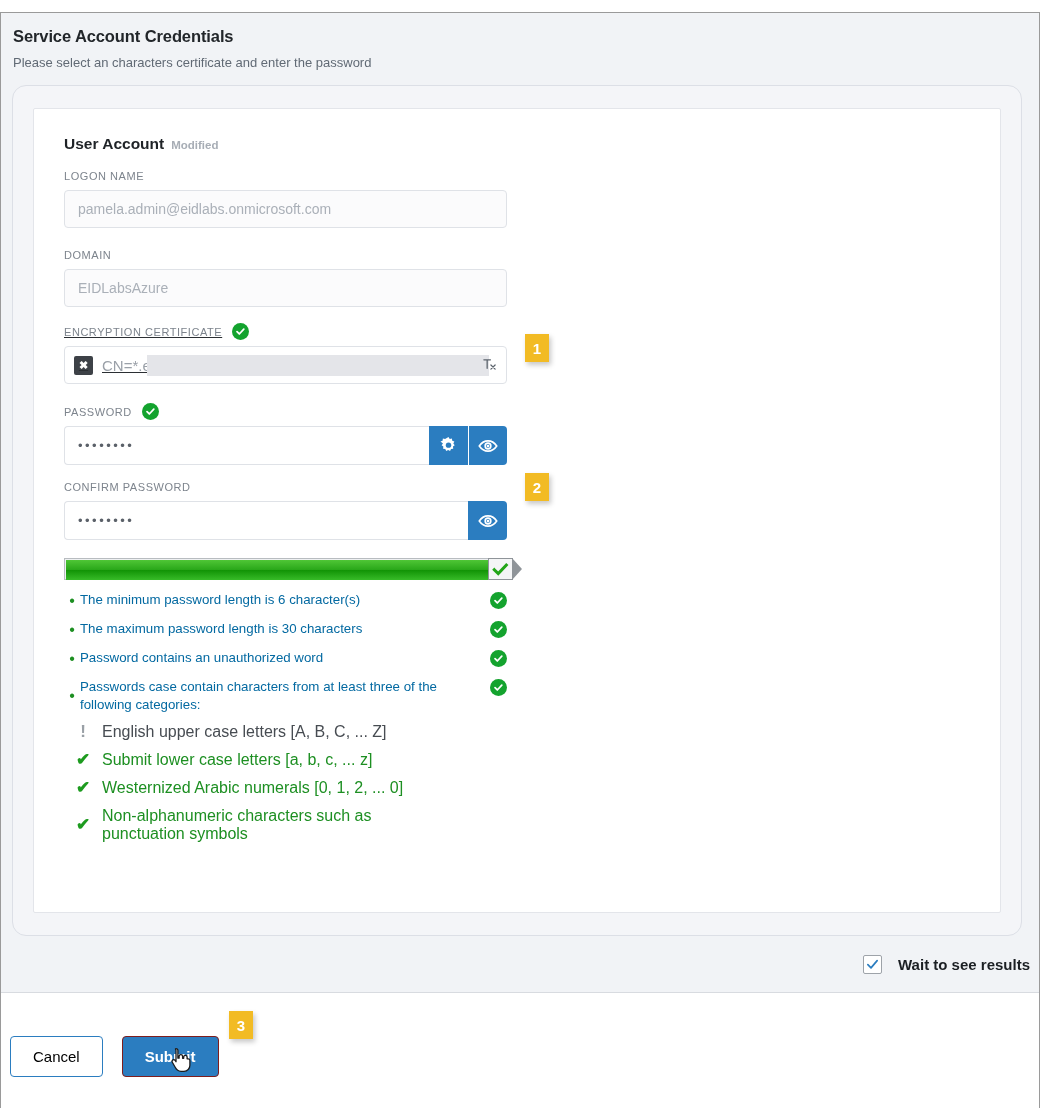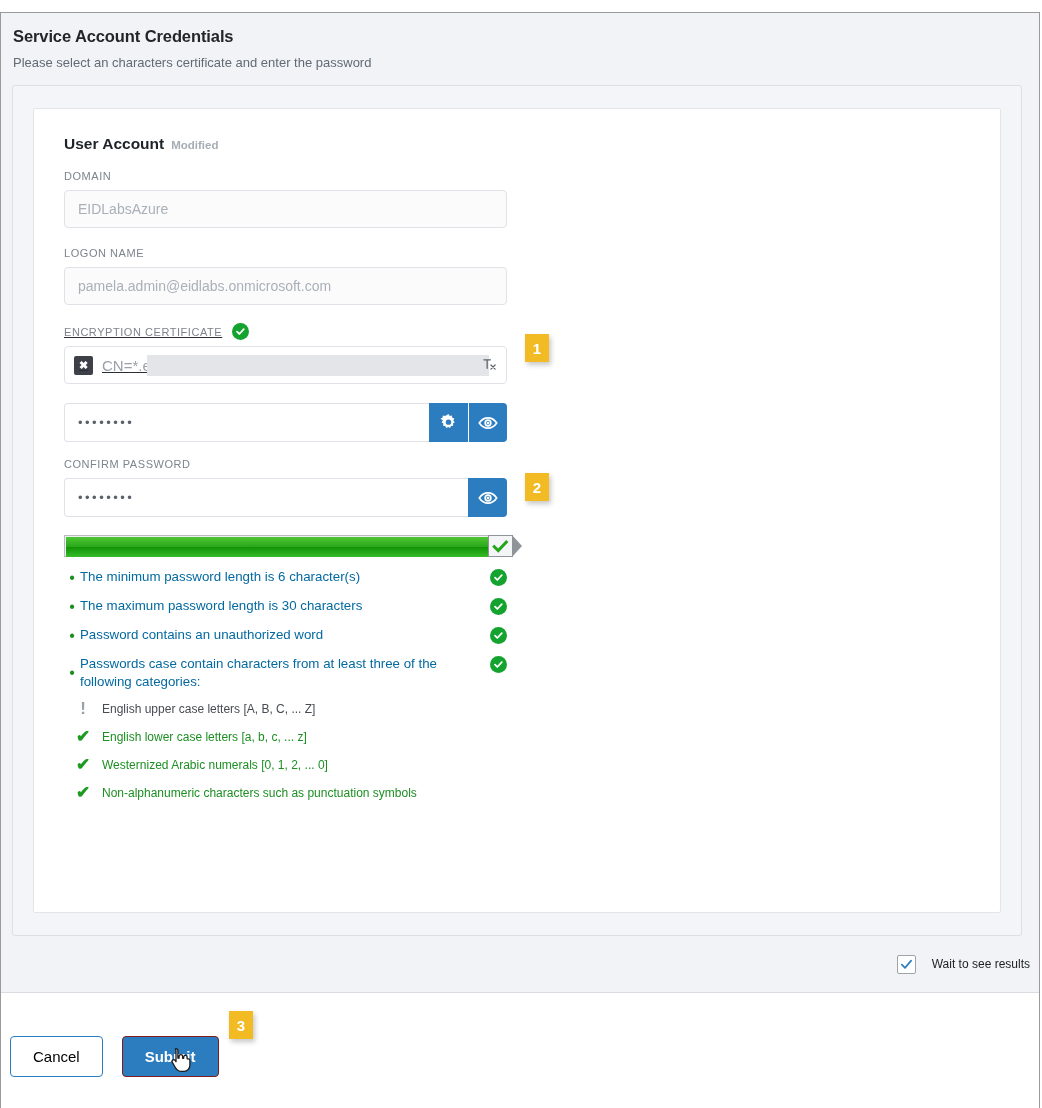--- a/index.html
+++ b/index.html
@@ -42,21 +42,21 @@
     font-size: 13px;
     color: #616a75;
     margin: 0;
   }
 
   
   .content-panel {
     margin: 5px 17px 0 11px;
     background: #f4f5f8;
     border: 1px solid #dcdfe6;
-    border-radius: 3px;
+    border-radius: 14px;
     flex: 0 0 auto;
     height: 851px;
     padding: 22px 20px;
   }
   .card {
     background: #ffffff;
     border: 1px solid #e3e5ea;
     border-radius: 2px;
     height: 100%;
     padding: 26px 30px;
@@ -279,21 +279,21 @@
   .subrule-mark {
     width: 38px;
     flex: 0 0 auto;
     text-align: center;
     font-size: 17px;
     line-height: 18px;
   }
   .subrule-mark.ok { color: #1d9b1f; font-weight: bold; }
   .subrule-mark.warn { color: #9aa0a6; font-weight: bold; }
   .subrule-text {
-    font-size: 12px;
+    font-size: 16px;
     line-height: 18px;
     color: #1d8f22;
   }
   .subrule-text.warn { color: #474c52; }
 
   
   .step-badge {
     position: absolute;
     width: 24px; height: 28px;
     background: #f2bb24;
@@ -310,23 +310,24 @@
   .wait-row {
     flex: 0 0 auto;
     height: 56px;
     display: flex;
     align-items: center;
     justify-content: flex-end;
     padding-right: 9px;
     background: #f1f3f6;
   }
   .wait-label {
-    font-size: 12px;
+    font-size: 15px;
     color: #1b1f23;
     margin-left: 16px;
+    font-weight: bold;
   }
   .wait-box {
     width: 19px; height: 19px;
     border: 1px solid #9ea3a9;
     border-radius: 2px;
     background: #ffffff;
     display: flex;
     align-items: center;
     justify-content: center;
     cursor: pointer;
@@ -383,32 +384,32 @@
   </div>
 
   <div class="content-panel">
     <div class="card">
 
       <div class="section-head">
         <span class="section-title">User Account</span>
         <span class="section-state">Modified</span>
       </div>
 
+      <div class="field" style="margin-bottom:18px;">
+        <div class="field-label-row">
+          <span class="field-label">LOGON NAME</span>
+        </div>
+        <input class="text-input" type="text" placeholder="pamela.admin@eidlabs.onmicrosoft.com" style="">
+      </div>
+
       <div class="field">
         <div class="field-label-row">
           <span class="field-label">DOMAIN</span>
         </div>
         <input class="text-input" type="text" placeholder="EIDLabsAzure" style="">
-      </div>
-
-      <div class="field" style="margin-bottom:18px;">
-        <div class="field-label-row">
-          <span class="field-label">LOGON NAME</span>
-        </div>
-        <input class="text-input" type="text" placeholder="pamela.admin@eidlabs.onmicrosoft.com" style="">
       </div>
 
       <div class="field" style="margin-bottom:19px;text-decoration:underline;">
         <div class="field-label-row">
           <span class="field-label">ENCRYPTION CERTIFICATE</span>
           <span class="check-badge">
             <svg width="11" height="11" viewBox="0 0 12 12">
                 <path d="M2.2 6.2 L4.7 8.7 L9.6 3.4" stroke="#ffffff" stroke-width="1.9" fill="none" stroke-linecap="round" stroke-linejoin="round"></path>
               </svg>
           </span>
@@ -420,20 +421,28 @@
           <span class="cert-right-icon">
             <svg width="15" height="15" viewBox="0 0 16 16">
               <path d="M2 3 H9 M5.5 3 V12" stroke="#5c646d" stroke-width="1.4" fill="none" stroke-linecap="round"></path>
               <path d="M9.5 8.5 L14 13 M14 8.5 L9.5 13" stroke="#5c646d" stroke-width="1.3" fill="none" stroke-linecap="round"></path>
             </svg>
           </span>
         </div>
       </div>
 
       <div class="field" style="margin-bottom:13px;">
+        <div class="field-label-row">
+          <span class="field-label">PASSWORD</span>
+          <span class="check-badge">
+            <svg width="11" height="11" viewBox="0 0 12 12">
+                <path d="M2.2 6.2 L4.7 8.7 L9.6 3.4" stroke="#ffffff" stroke-width="1.9" fill="none" stroke-linecap="round" stroke-linejoin="round"></path>
+              </svg>
+          </span>
+        </div>
         <div class="pw-wrap">
           <input class="pw-input" type="text" value="••••••••" style="">
           <button class="pw-btn">
             <svg width="21" height="21" viewBox="0 0 24 24" fill="#ffffff">
               <path d="M12 2.4l1.4 2.1 2.5-.5.4 2.5 2.4.9-1.2 2.2 1.6 2-2 1.6.3 2.5-2.5.2-1.1 2.3-2.2-1.2-2.2 1.2-1.1-2.3-2.5-.2.3-2.5-2-1.6 1.6-2L2.8 7.4l2.4-.9.4-2.5 2.5.5z"></path>
               <circle cx="12" cy="11.6" r="3.1" fill="#2b7dc0"></circle>
             </svg>
           </button>
           <button class="pw-btn">
             <svg width="22" height="22" viewBox="0 0 24 24" fill="none">
@@ -514,21 +523,21 @@
           </li>
         </ul>
 
       <ul class="subrules" id="subrules-list">
           <li class="subrule-item">
             <span class="subrule-mark warn">!</span>
             <span class="subrule-text warn" style="max-width: 330px;">English upper case letters [A, B, C, ... Z]</span>
           </li>
           <li class="subrule-item">
             <span class="subrule-mark ok">✔</span>
-            <span class="subrule-text" style="max-width: 330px;">English lower case letters [a, b, c, ... z]</span>
+            <span class="subrule-text" style="max-width: 330px;">Submit lower case letters [a, b, c, ... z]</span>
           </li>
           <li class="subrule-item">
             <span class="subrule-mark ok">✔</span>
             <span class="subrule-text" style="max-width: 330px;">Westernized Arabic numerals [0, 1, 2, ... 0]</span>
           </li>
           <li class="subrule-item">
             <span class="subrule-mark ok">✔</span>
             <span class="subrule-text" style="max-width: 330px;">Non-alphanumeric characters such as punctuation symbols</span>
           </li>
         </ul>

